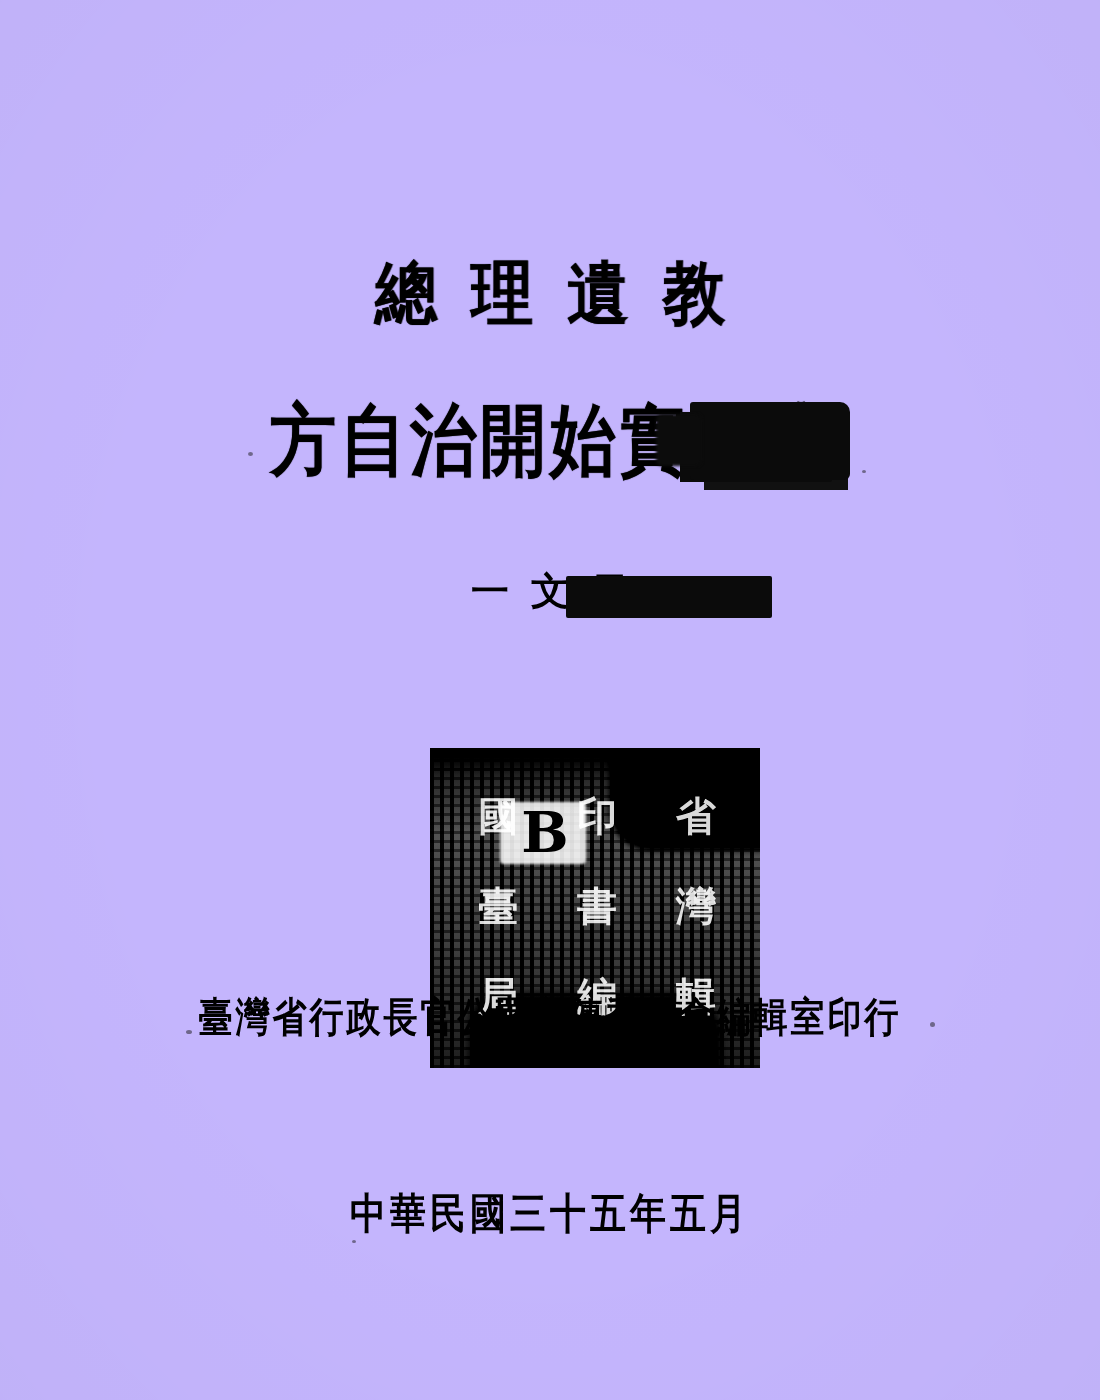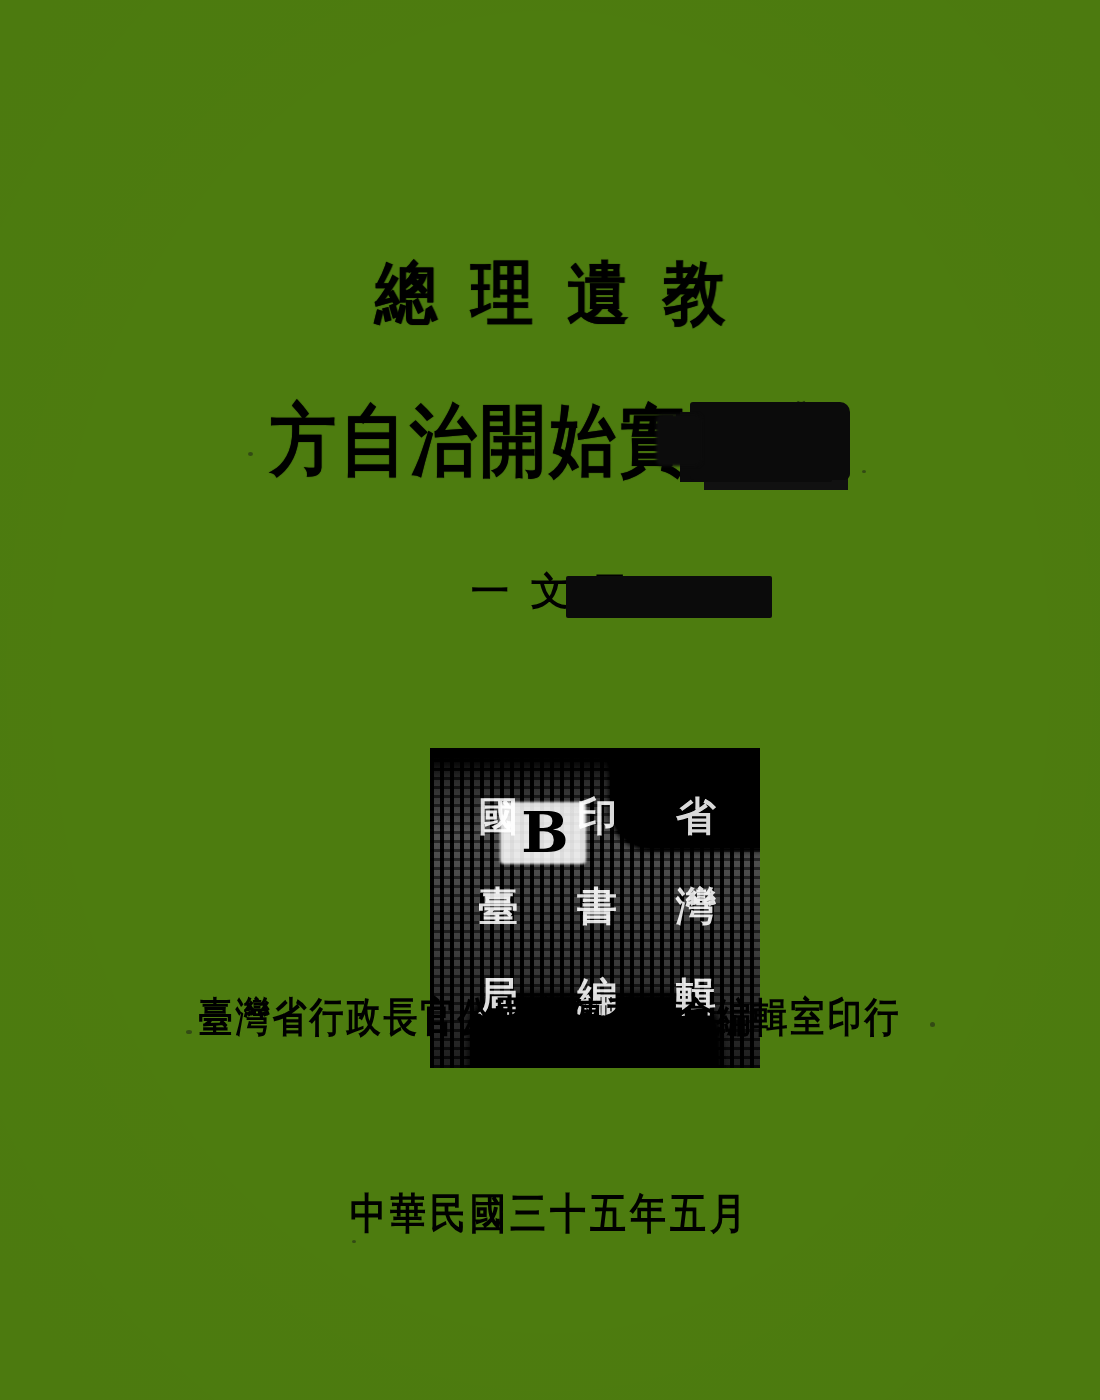--- a/index.html
+++ b/index.html
@@ -13,21 +13,21 @@
     position: relative;
     overflow: hidden;
     font-family: "DejaVu Sans", sans-serif;
     color: #000000;
   }
 
   
   .page {
     position: absolute;
     inset: 0;
-    background: #4d7c0f;
+    background: #c4b5fd;
   }
 
   
   .scan-noise {
     position: absolute;
     inset: 0;
     pointer-events: none;
     background:
       radial-gradient(ellipse at 50% 48%, rgba(0,0,0,0) 55%, rgba(0,0,0,0.018) 100%);
   }

